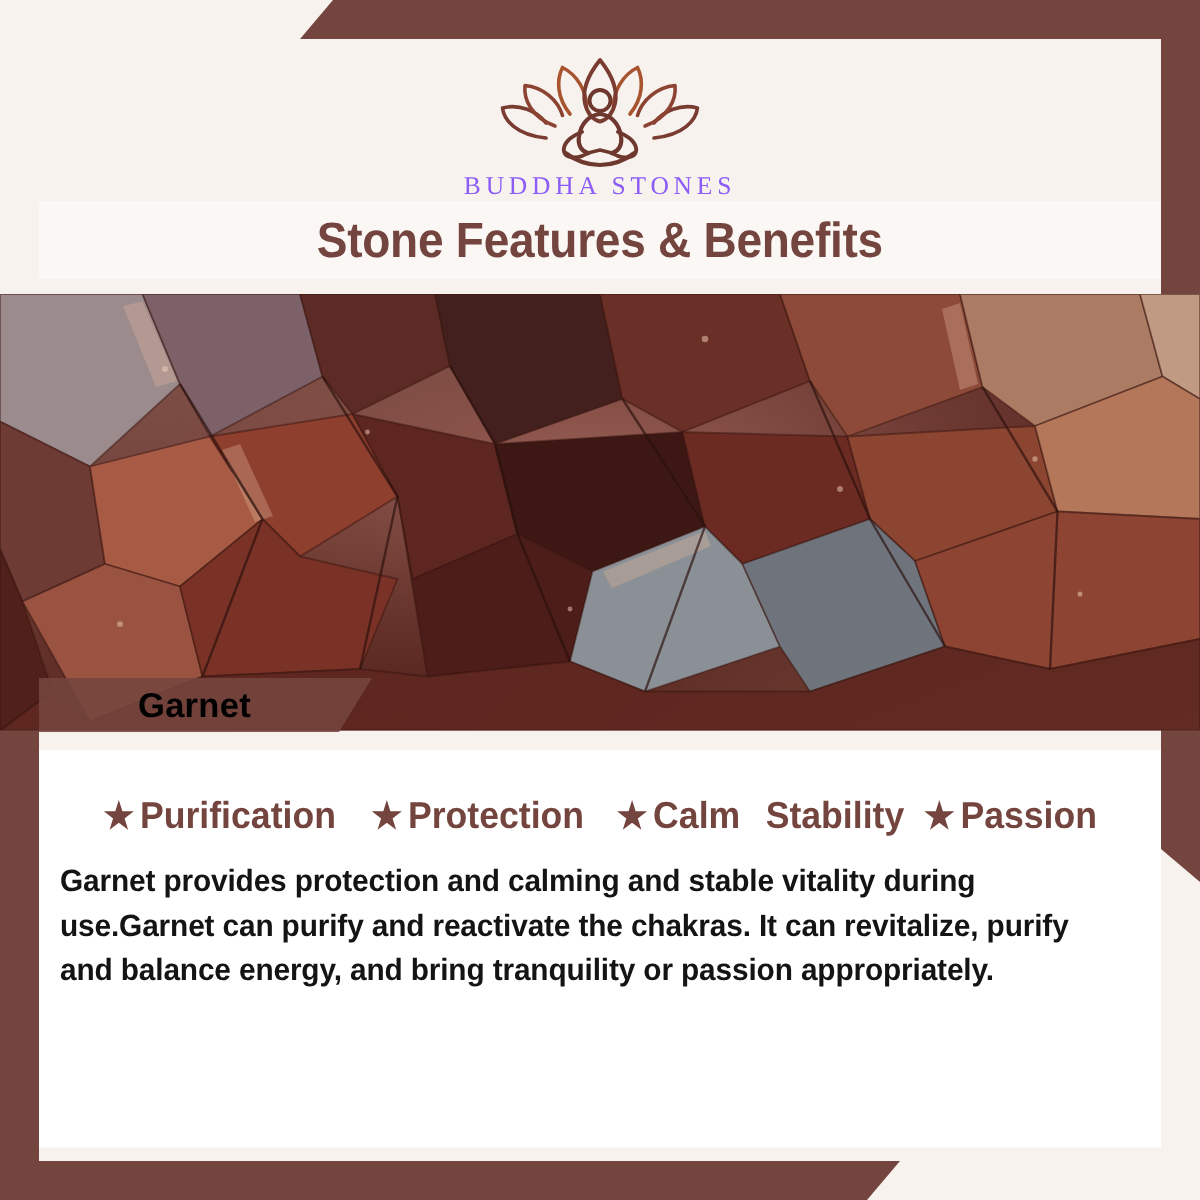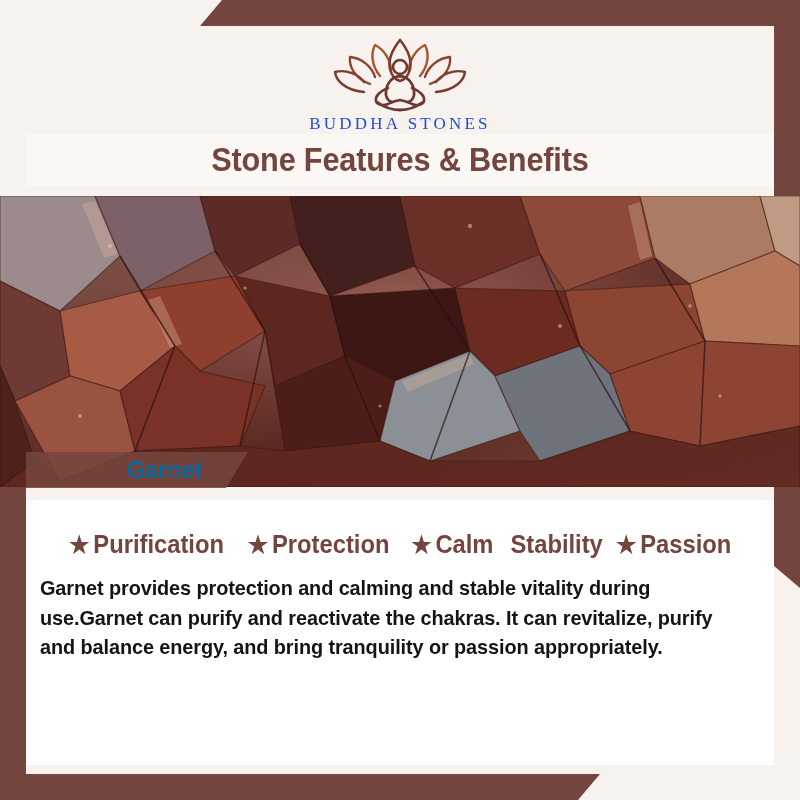--- a/index.html
+++ b/index.html
@@ -74,21 +74,21 @@
   .logo-mark {
     width: 140px;
     height: 76px;
     display: block;
   }
   .logo-word {
     margin-top: 2px;
     font-family: "Liberation Serif", serif;
     font-size: 17px;
     letter-spacing: 3.2px;
-    color: #1d4ed8;
+    color: #8b5cf6;
     white-space: nowrap;
   }
 
   
   .title-band {
     position: absolute;
     top: 134px;
     left: 26px;
     width: 748px;
     height: 52px;
@@ -124,22 +124,22 @@
     top: 452px;
     left: 26px;
     width: 222px;
     height: 36px;
     background: rgba(116, 69, 62, 0.88);
     clip-path: polygon(0 0, 222px 0, 200px 36px, 0 36px);
     display: flex;
     align-items: center;
   }
   .name-text {
-    margin-left: 101px;
-    color: #0369a1;
+    margin-left: 66px;
+    color: #000000;
     font-size: 23px;
     font-weight: 700;
     letter-spacing: 0.2px;
   }
 
   
   .card {
     position: absolute;
     top: 500px;
     left: 26px;

